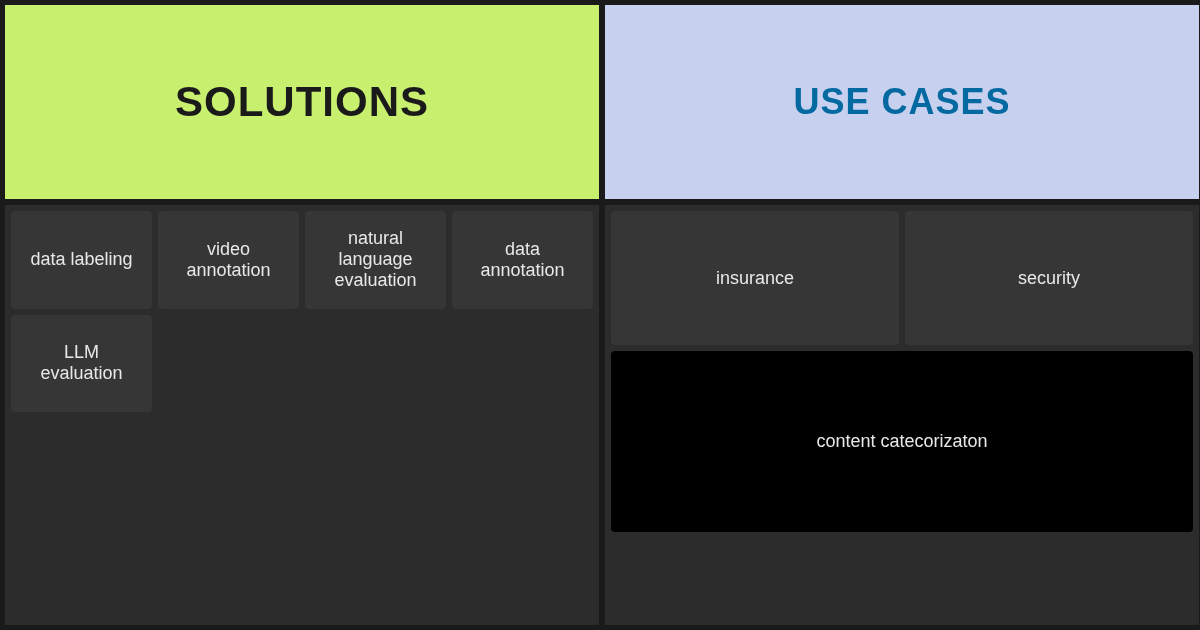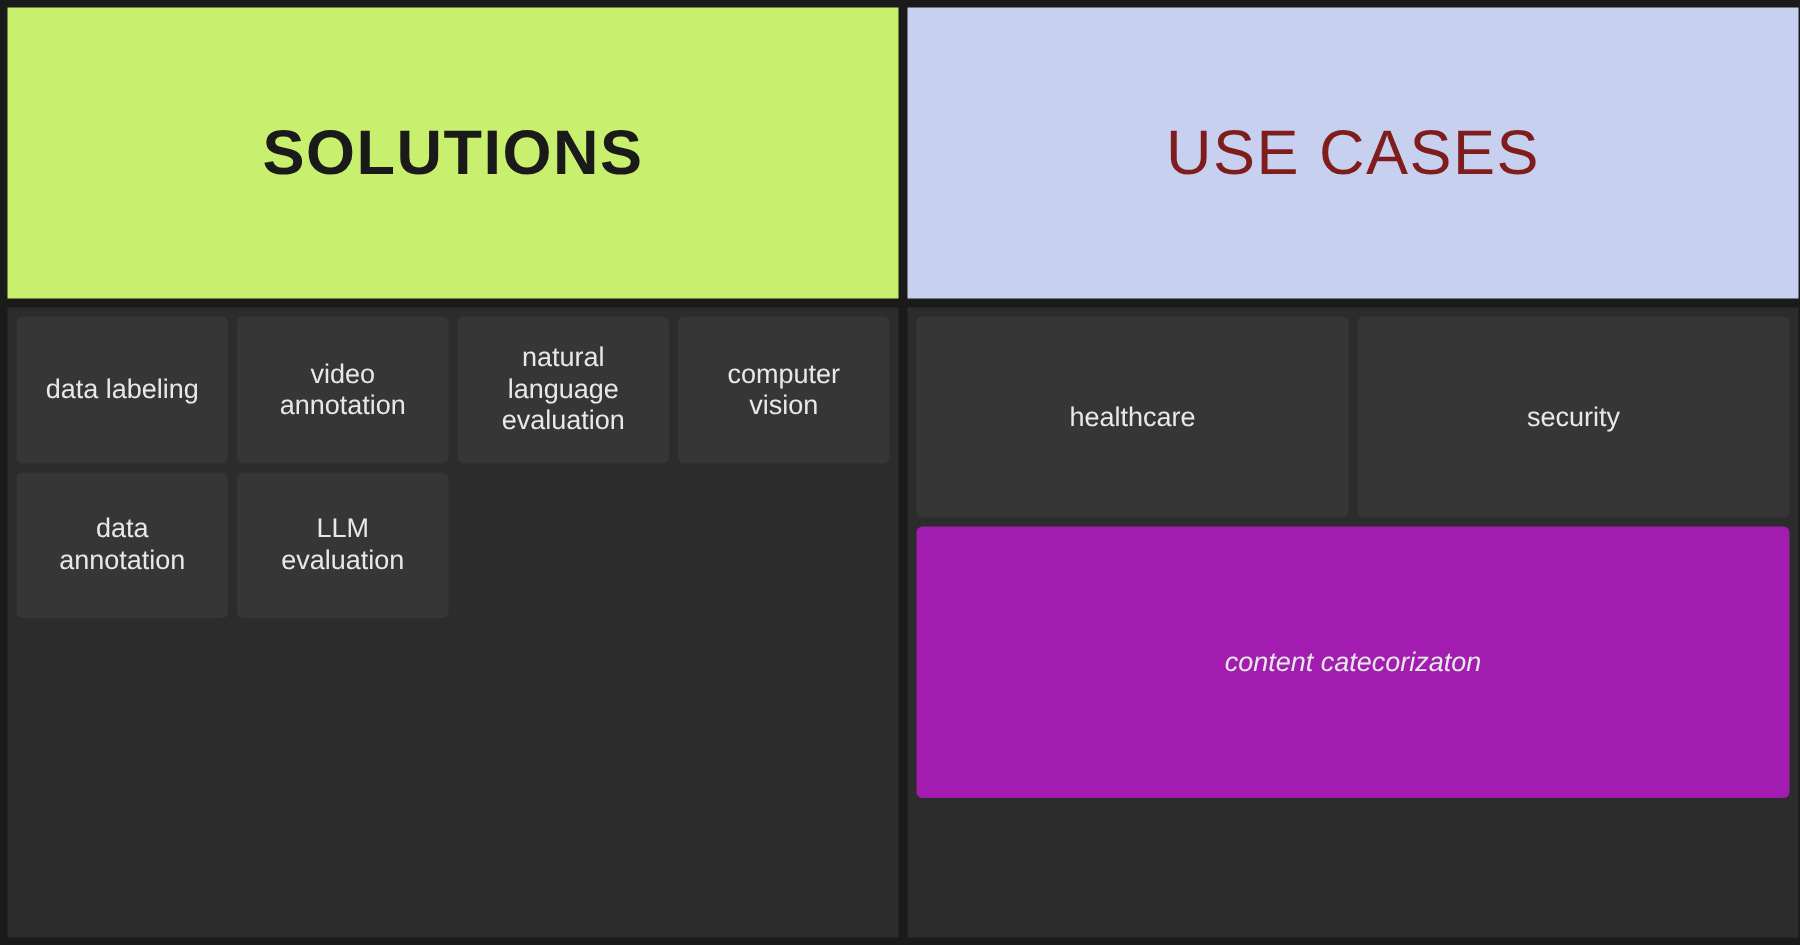--- a/index.html
+++ b/index.html
@@ -42,23 +42,23 @@
 
     .header-usecases {
       background: #c8d0f0;
       display: flex;
       align-items: center;
       justify-content: center;
       border: 3px solid #1a1a1a;
     }
 
     .header-usecases h1 {
-      font-size: 42px;
-      font-weight: 400;
-      color: #7f1d1d;
+      font-size: 36px;
+      font-weight: 700;
+      color: #0369a1;
       letter-spacing: 1px;
     }
 
     .solutions-grid {
       background: #2c2c2c;
       display: grid;
       grid-template-columns: 1fr 1fr 1fr 1fr;
       grid-template-rows: repeat(4, 1fr);
       gap: 6px;
       padding: 6px;
@@ -82,31 +82,30 @@
       justify-content: center;
       text-align: center;
       color: #e8e8e8;
       font-size: 18px;
       padding: 16px;
       border-radius: 4px;
     }
 
     .grid-cell-wide {
       grid-column: 1 / 3;
-      background: #a21caf;
+      background: #000000;
       display: flex;
       align-items: center;
       justify-content: center;
       text-align: center;
       color: #e8e8e8;
       font-size: 18px;
       padding: 24px;
       border-radius: 4px;
       min-height: 100px;
-      font-style: italic;
     }
   </style>
 </head>
 <body>
 
 <div class="main-container">
 
   <div class="header-solutions">
     <h1>SOLUTIONS</h1>
   </div>
@@ -119,33 +118,30 @@
     <div class="grid-cell">
       <span>data labeling</span>
     </div>
     <div class="grid-cell">
       <span>video annotation</span>
     </div>
     <div class="grid-cell">
       <span>natural language evaluation</span>
     </div>
     <div class="grid-cell">
-      <span>computer vision</span>
-    </div>
-    <div class="grid-cell">
       <span>data annotation</span>
     </div>
     <div class="grid-cell">
       <span>LLM evaluation</span>
     </div>
   </div>
 
   <div class="usecases-grid">
     <div class="grid-cell">
-      <span>healthcare</span>
+      <span>insurance</span>
     </div>
     <div class="grid-cell">
       <span>security</span>
     </div>
     <div class="grid-cell-wide">
       <span>content catecorizaton</span>
     </div>
   </div>
 
 </div>

